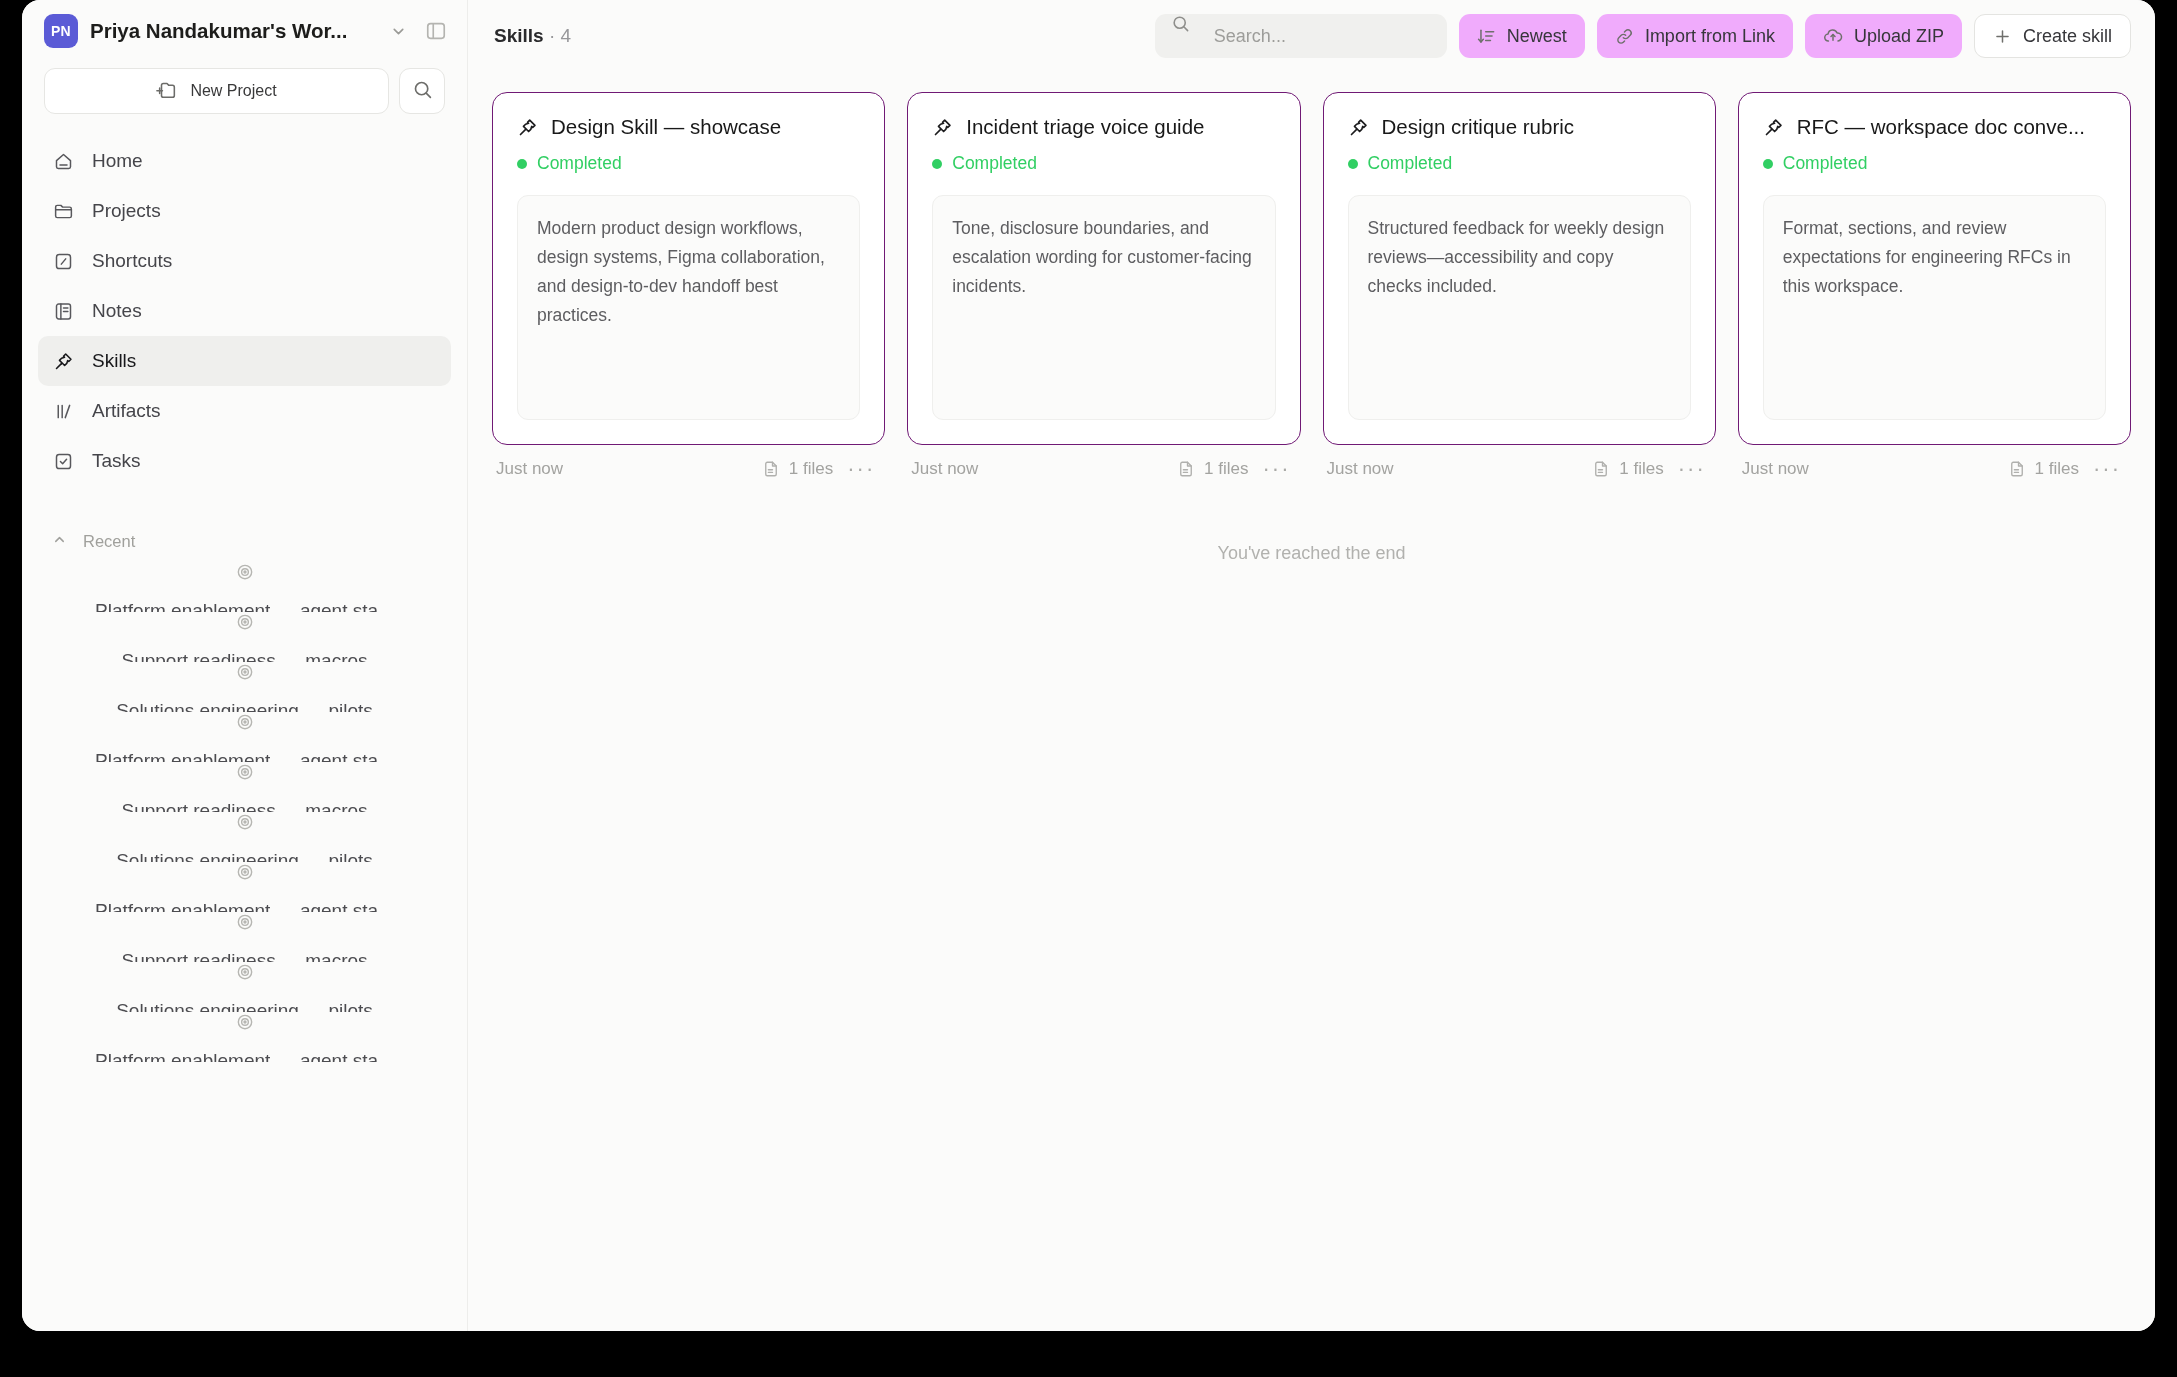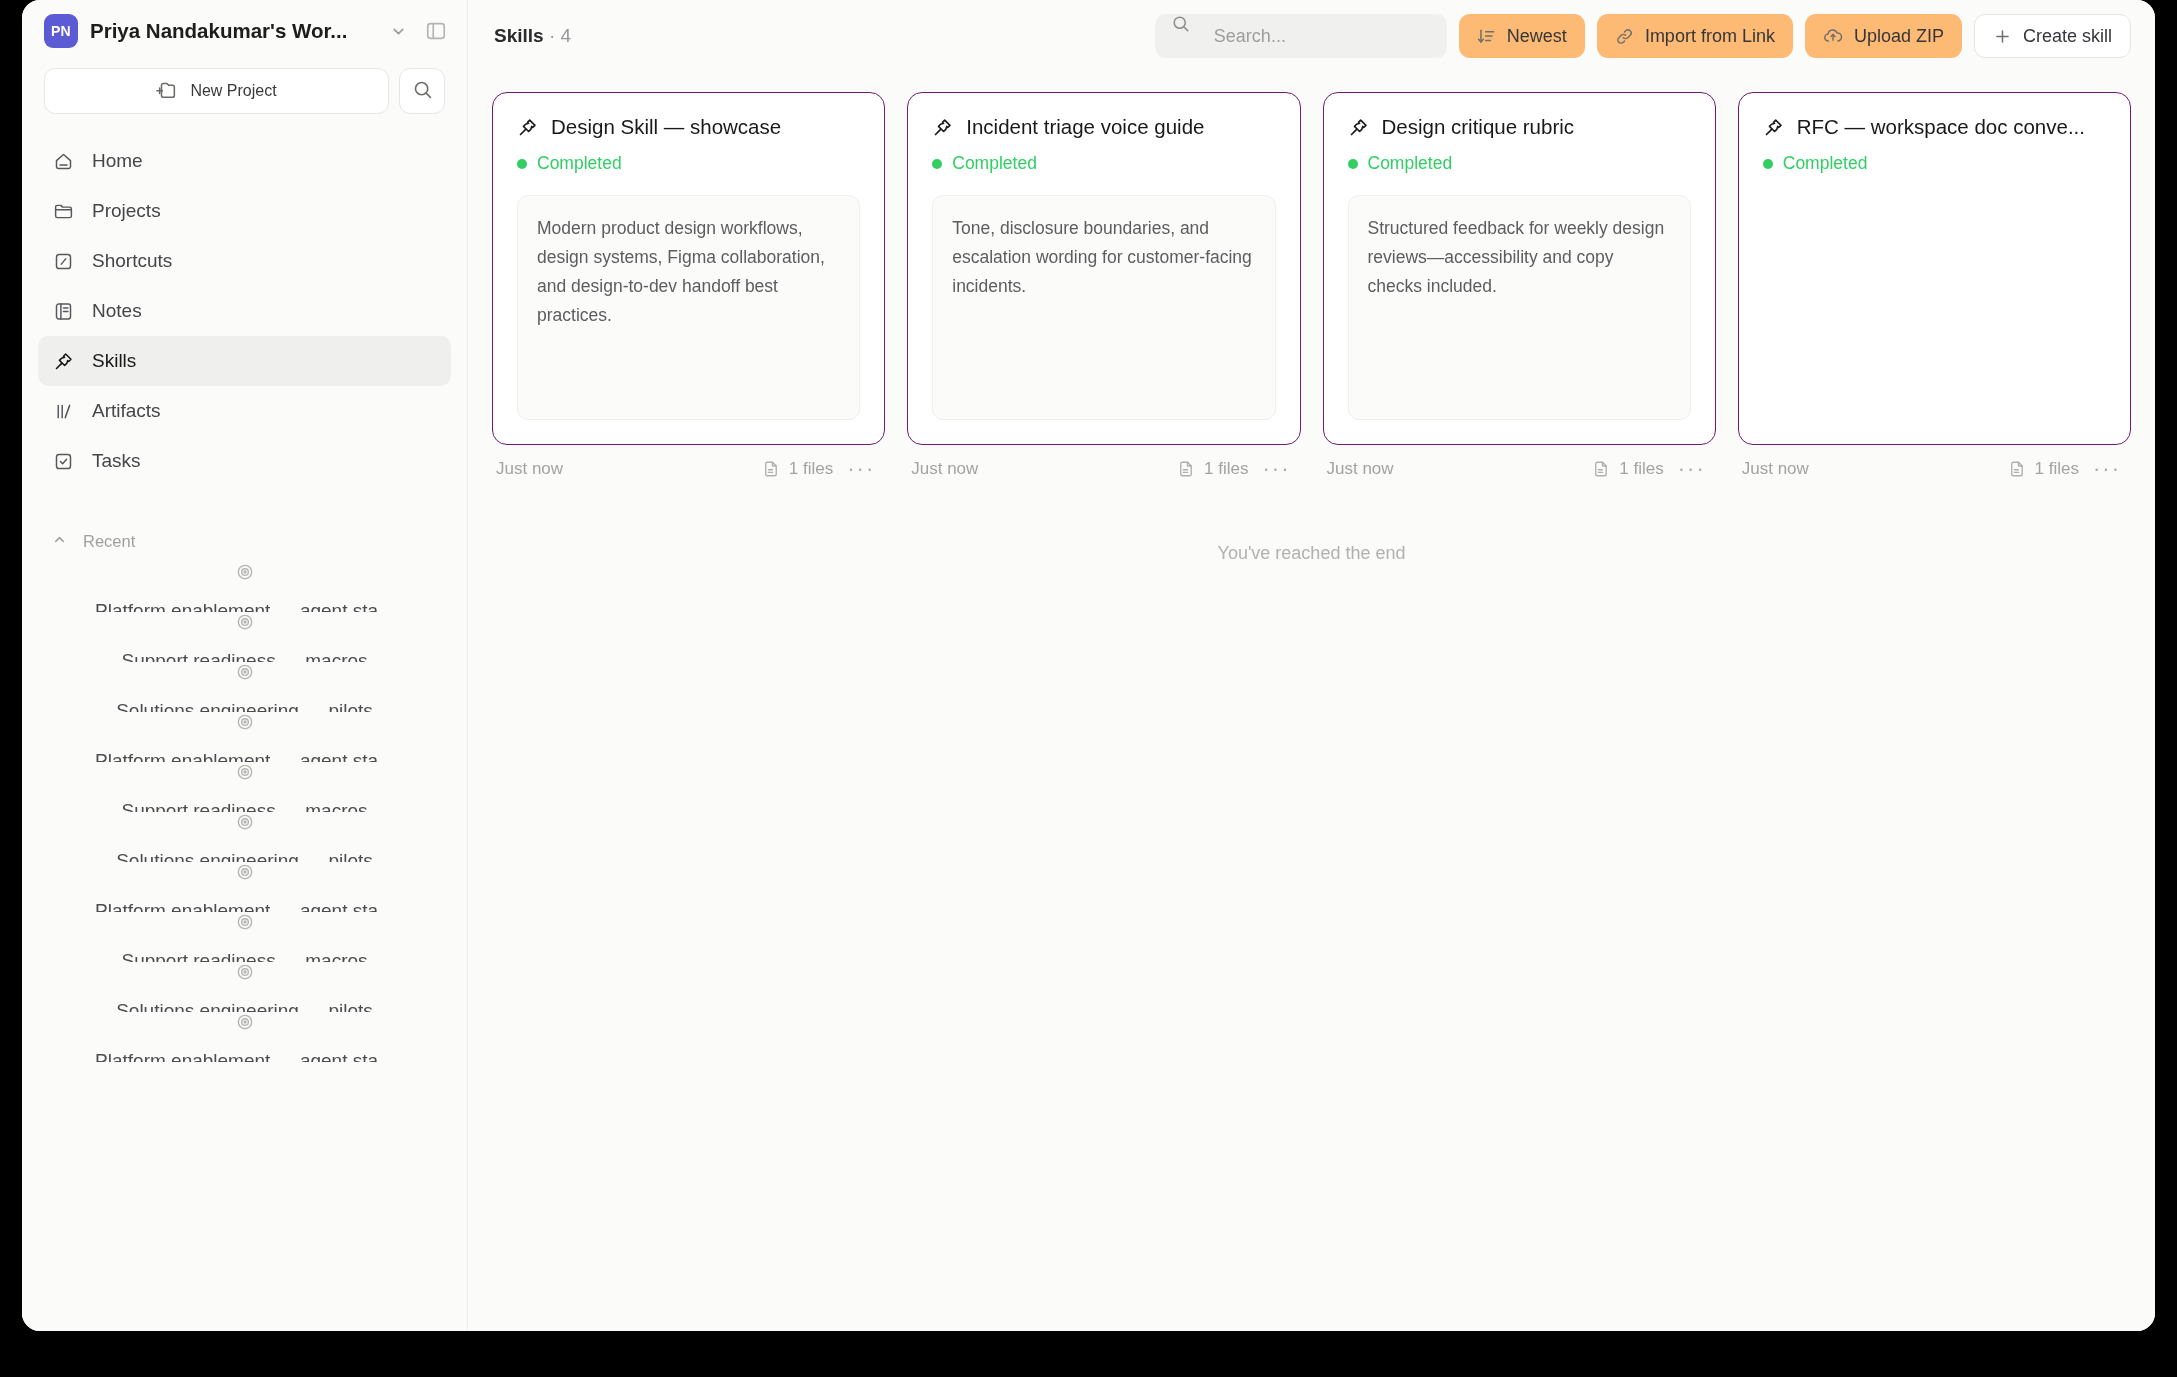--- a/index.html
+++ b/index.html
@@ -183,21 +183,21 @@
     background: transparent;
     font-family: "Liberation Sans", sans-serif;
     font-size: 18px;
     color: #3a3a3c;
     width: 100%;
   }
   .search-box input::placeholder { color: #9d9d9a; }
 
   .pill-btn {
     height: 44px;
-    background: #fdba74;
+    background: #f0abfc;
     border: none;
     border-radius: 11px;
     display: flex;
     align-items: center;
     gap: 11px;
     padding: 0 18px;
     font-size: 18px;
     color: #36363a;
     font-family: "Liberation Sans", sans-serif;
     cursor: pointer;
@@ -694,20 +694,21 @@
                     <path d="M14.5 3.5 12 6l1.2 1.2-3.4 1.1-2.4 2.4 5.9 5.9 2.4-2.4 1.1-3.4L18 12l2.5-2.5z"></path>
                     <line x1="9.6" y1="14.4" x2="4" y2="20"></line>
                   </svg>
               </span>
               <span class="card-title">RFC — workspace doc conve...</span>
             </div>
             <div class="card-status">
               <span class="status-dot"></span>
               <span class="status-text">Completed</span>
             </div>
+            <div class="card-desc">Format, sections, and review expectations for engineering RFCs in this workspace.</div>
           </div>
           <div class="card-footer">
             <span class="ts">Just now</span>
             <span class="cf-spacer"></span>
             <span class="files-chip">
               <span class="fico">
                 <svg width="18" height="18" viewBox="0 0 24 24" fill="none" stroke="currentColor" stroke-width="1.8" stroke-linecap="round" stroke-linejoin="round">
                     <path d="M14 3H7a2 2 0 0 0-2 2v14a2 2 0 0 0 2 2h10a2 2 0 0 0 2-2V8z"></path>
                     <polyline points="14 3 14 8 19 8"></polyline>
                     <line x1="8.5" y1="13" x2="14" y2="13"></line>

